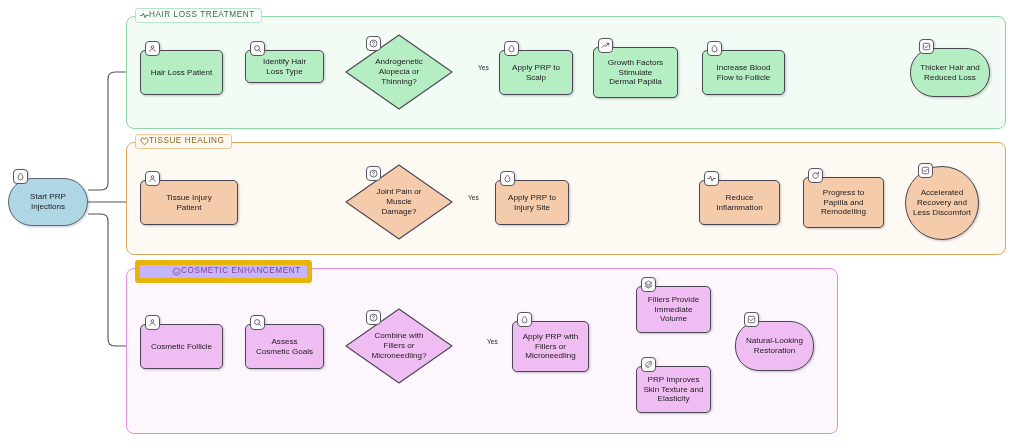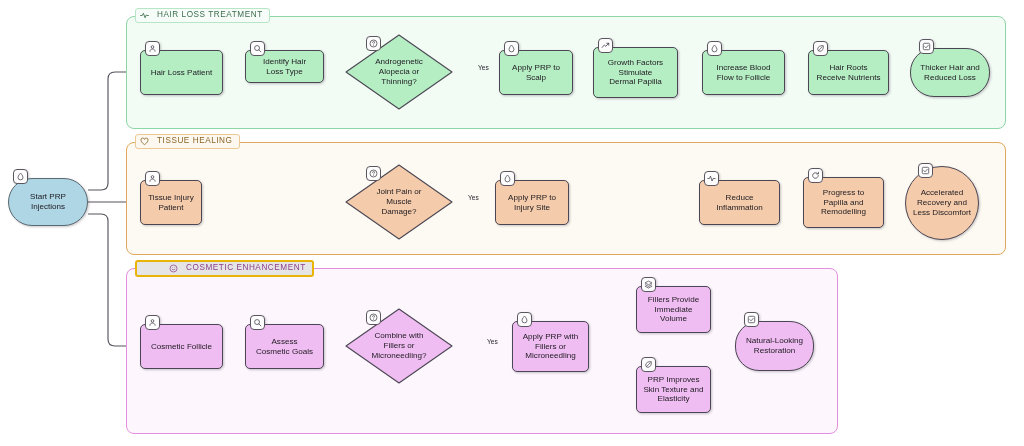--- a/index.html
+++ b/index.html
@@ -6,21 +6,21 @@
   body{width:1024px;height:446px;overflow:hidden;
        font-family:"Liberation Sans","DejaVu Sans",sans-serif;
        -webkit-font-smoothing:antialiased;}
   #canvas{position:relative;width:1024px;height:446px;}
   svg#edges{position:absolute;left:0;top:0;width:1024px;height:446px;pointer-events:none;}
 
   
   .group{position:absolute;border-radius:8px;box-sizing:border-box;}
   .group-title{position:absolute;top:-9px;left:8px;
        font-size:8.2px;letter-spacing:.55px;padding:2px 6px 2px 4px;
-       border-radius:3px;box-sizing:border-box;display:flex;align-items:center;gap:8px;
+       border-radius:3px;box-sizing:border-box;display:flex;align-items:center;gap:0;
        white-space:nowrap;line-height:1;}
   .group-title svg{display:block;}
 
   
   .node{position:absolute;box-sizing:border-box;display:flex;align-items:center;
         justify-content:center;text-align:center;line-height:1.22;
         font-size:8.1px;color:#1d1a20;border-width:1px;border-style:solid;
         filter:drop-shadow(1px 1.5px 1.1px rgba(60,50,70,.28));}
   .node .lbl{padding:0 4px;white-space:pre-line;}
   .rect{border-radius:5px;}
@@ -100,21 +100,21 @@
       <span>
         <svg width="9" height="9" viewBox="0 0 16 16">
             <path d="M8 13.5S1.8 9.8 1.8 5.8A3 3 0 0 1 8 4.3 3 3 0 0 1 14.2 5.8c0 4-6.2 7.7-6.2 7.7z" fill="none" stroke="#8a6427" stroke-width="1.4" stroke-linejoin="round"></path>
           </svg>
       </span>
       <span>TISSUE HEALING</span>
     </div>
   </div>
 
   <div class="group" style="left:126px;top:268px;width:712px;height:166px;background:#fdf6fd;border:1.3px solid #e38fe0;">
-    <div class="group-title" style="background:#e5e5e5;border:2px solid #eab308;color:#8c3f8a;padding-left:32px;">
+    <div class="group-title" style="background:#c4b5fd;border:5px solid #eab308;color:#8c3f8a;padding-left:32px;">
       <span>
         <svg width="9" height="9" viewBox="0 0 16 16">
             <circle cx="8" cy="8" r="6.2" fill="none" stroke="#8c3f8a" stroke-width="1.3"></circle>
             <path d="M5.4 9.2a3.2 3.2 0 0 0 5.2 0" fill="none" stroke="#8c3f8a" stroke-width="1.3" stroke-linecap="round"></path>
             <circle cx="6" cy="6.3" r=".7" fill="#8c3f8a"></circle>
             <circle cx="10" cy="6.3" r=".7" fill="#8c3f8a"></circle>
           </svg>
       </span>
       <span>COSMETIC ENHANCEMENT</span>
     </div>
@@ -193,43 +193,33 @@
   <div class="node rect" style="left:702px;top:50px;width:83px;height:45px;background:#b6eec4;border-color:#4a4653;">
     <div class="badge">
       <svg width="9" height="9" viewBox="0 0 16 16">
           <path d="M8 1.8C8 1.8 3.6 6.5 3.6 9.6a4.4 4.4 0 0 0 8.8 0C12.4 6.5 8 1.8 8 1.8z" fill="none" stroke="#3f3a46" stroke-width="1.3" stroke-linejoin="round"></path>
         </svg>
     </div>
     <div class="lbl">Increase Blood
 Flow to Follicle</div>
   </div>
 
-  <div class="node rect" style="left:808px;top:50px;width:81px;height:45px;background:#b6eec4;border-color:#4a4653;">
-    <div class="badge">
-      <svg width="9" height="9" viewBox="0 0 16 16">
-          <path d="M13 3C7 2.4 3 5 3 9a4 4 0 0 0 4 4c4 0 6.5-4 6-10z" fill="none" stroke="#3f3a46" stroke-width="1.25" stroke-linejoin="round"></path>
-          <path d="M11 5L5 11.4" stroke="#3f3a46" stroke-width="1.15" stroke-linecap="round"></path>
-        </svg>
-    </div>
-    <div class="lbl">Hair Roots
-Receive Nutrients</div>
-  </div>
 
   <div class="node round" style="left:910px;top:48px;width:80px;height:49px;background:#b6eec4;border-color:#4a4653;">
     <div class="badge" style="left:8px;">
       <svg width="9" height="9" viewBox="0 0 16 16">
           <rect x="2.3" y="2.3" width="11.4" height="11.4" rx="2" fill="none" stroke="#3f3a46" stroke-width="1.3"></rect>
           <path d="M5 8.2l2.1 2.1L11.2 6" fill="none" stroke="#3f3a46" stroke-width="1.3" stroke-linecap="round" stroke-linejoin="round"></path>
         </svg>
     </div>
     <div class="lbl">Thicker Hair and
 Reduced Loss</div>
   </div>
 
-  <div class="node rect" style="left:140px;top:180px;width:62px;height:45px;background:#f5ccab;border-color:#4a4653;">
+  <div class="node rect" style="left:140px;top:180px;width:98px;height:45px;background:#f5ccab;border-color:#4a4653;">
     <div class="badge">
       <svg width="9" height="9" viewBox="0 0 16 16">
           <circle cx="8" cy="5.3" r="2.4" fill="none" stroke="#3f3a46" stroke-width="1.3"></circle>
           <path d="M3.4 13c0-2.6 2.1-4 4.6-4s4.6 1.4 4.6 4" fill="none" stroke="#3f3a46" stroke-width="1.3" stroke-linecap="round"></path>
         </svg>
     </div>
     <div class="lbl">Tissue Injury
 Patient</div>
   </div>
 

